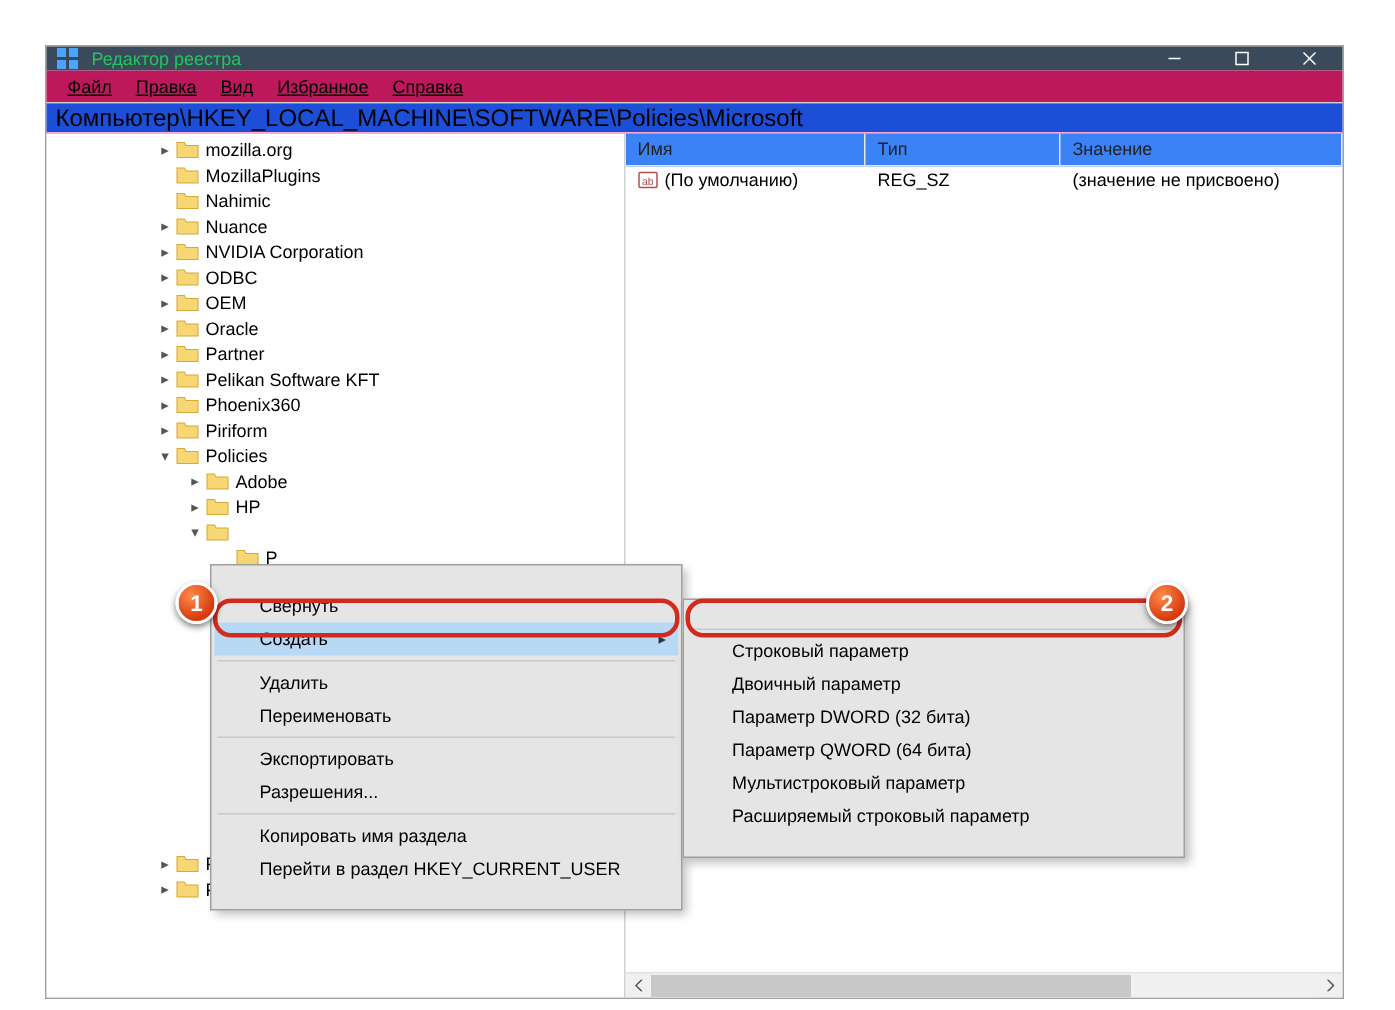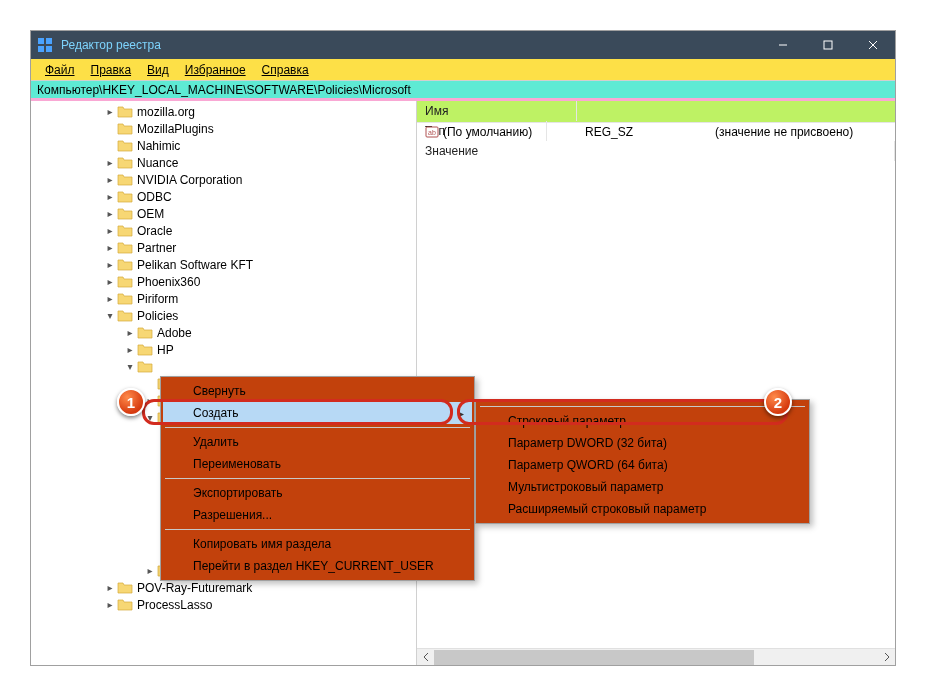--- a/index.html
+++ b/index.html
@@ -17,22 +17,22 @@
     left: 30px; top: 30px;
     width: 866px; height: 636px;
     border: 1px solid #a0a0a0;
     background: #fff;
     display: flex;
     flex-direction: column;
   }
   
   .titlebar {
     background: #3a4a5a;
-    color: #7dd3fc;
-    height: 28px;
+    color: #22c55e;
+    height: 16px;
     display: flex;
     align-items: center;
     padding-left: 6px;
     flex-shrink: 0;
   }
   .titlebar .icon-app {
     width: 16px; height: 16px;
     margin-right: 8px;
     display: inline-flex; align-items: center; justify-content: center;
   }
@@ -40,41 +40,41 @@
   .titlebar .spacer { flex: 1; }
   .titlebar .win-controls { display: flex; }
   .titlebar .win-btn {
     width: 45px; height: 28px;
     display: flex; align-items: center; justify-content: center;
     color: #fff;
     cursor: default;
   }
   
   .menubar {
-    background: #fde047;
+    background: #be185d;
     border-bottom: 1px solid #d0d0d0;
     height: 22px;
     display: flex;
     align-items: center;
     padding-left: 6px;
     flex-shrink: 0;
   }
   .menubar .menu-item {
     padding: 2px 8px;
     font-size: 12px;
     cursor: default;
   }
   .menubar .menu-item .ul { text-decoration: underline; }
   
   .addressbar {
-    background: #5eead4;
-    border-bottom: 3px solid #f9a8d4;
+    background: #1d4ed8;
+    border-bottom: 1px solid #f9a8d4;
     height: 20px;
     padding: 2px 6px;
-    font-size: 12px;
+    font-size: 16px;
     flex-shrink: 0;
     white-space: nowrap;
     overflow: hidden;
   }
   
   .workspace {
     flex: 1;
     display: flex;
     overflow: hidden;
     position: relative;
@@ -89,23 +89,22 @@
   .list-pane {
     flex: 1;
     display: flex;
     flex-direction: column;
     overflow: hidden;
   }
   .list-header {
     display: flex;
     height: 22px;
     border-bottom: 1px solid #e5e5e5;
-    background: #bef264;
+    background: #3b82f6;
     flex-shrink: 0;
-    flex-direction: column;
   }
   .list-header .col {
     padding: 3px 8px;
     border-right: 1px solid #e5e5e5;
     font-size: 12px;
     color: #222;
   }
   .col-name { width: 160px; }
   .col-type { width: 130px; }
   .col-value { flex: 1; }
@@ -143,26 +142,25 @@
   }
   .tree-row .label {}
   .indent-2 { padding-left: 72px; }
   .indent-3 { padding-left: 92px; }
   .indent-4 { padding-left: 112px; }
   .indent-5 { padding-left: 132px; }
   .truncated .label { width: 10px; overflow: hidden; }
   
   .ctx-menu {
     position: absolute;
-    background: #c2410c;
+    background: #e5e5e5;
     border: 1px solid #a0a0a0;
     box-shadow: 3px 3px 6px rgba(0,0,0,.25);
     font-size: 12px;
-    padding: 3px 2px;
-    margin-left: 20px;
+    padding: 16px 2px;
   }
   .ctx-menu .ctx-item {
     padding: 4px 24px 4px 30px;
     display: flex;
     align-items: center;
     cursor: default;
     white-space: nowrap;
     position: relative;
   }
   .ctx-menu .ctx-item.highlight {
@@ -618,20 +616,23 @@
       <span>Перейти в раздел HKEY_CURRENT_USER</span>
     </div>
   </div>
 
 <div class="ctx-menu ctx-sub" id="ctx-sub">
     <div class="ctx-sep"></div>
     <div class="ctx-item">
       <span>Строковый параметр</span>
     </div>
     <div class="ctx-item">
+      <span>Двоичный параметр</span>
+    </div>
+    <div class="ctx-item">
       <span>Параметр DWORD (32 бита)</span>
     </div>
     <div class="ctx-item">
       <span>Параметр QWORD (64 бита)</span>
     </div>
     <div class="ctx-item">
       <span>Мультистроковый параметр</span>
     </div>
     <div class="ctx-item">
       <span>Расширяемый строковый параметр</span>

